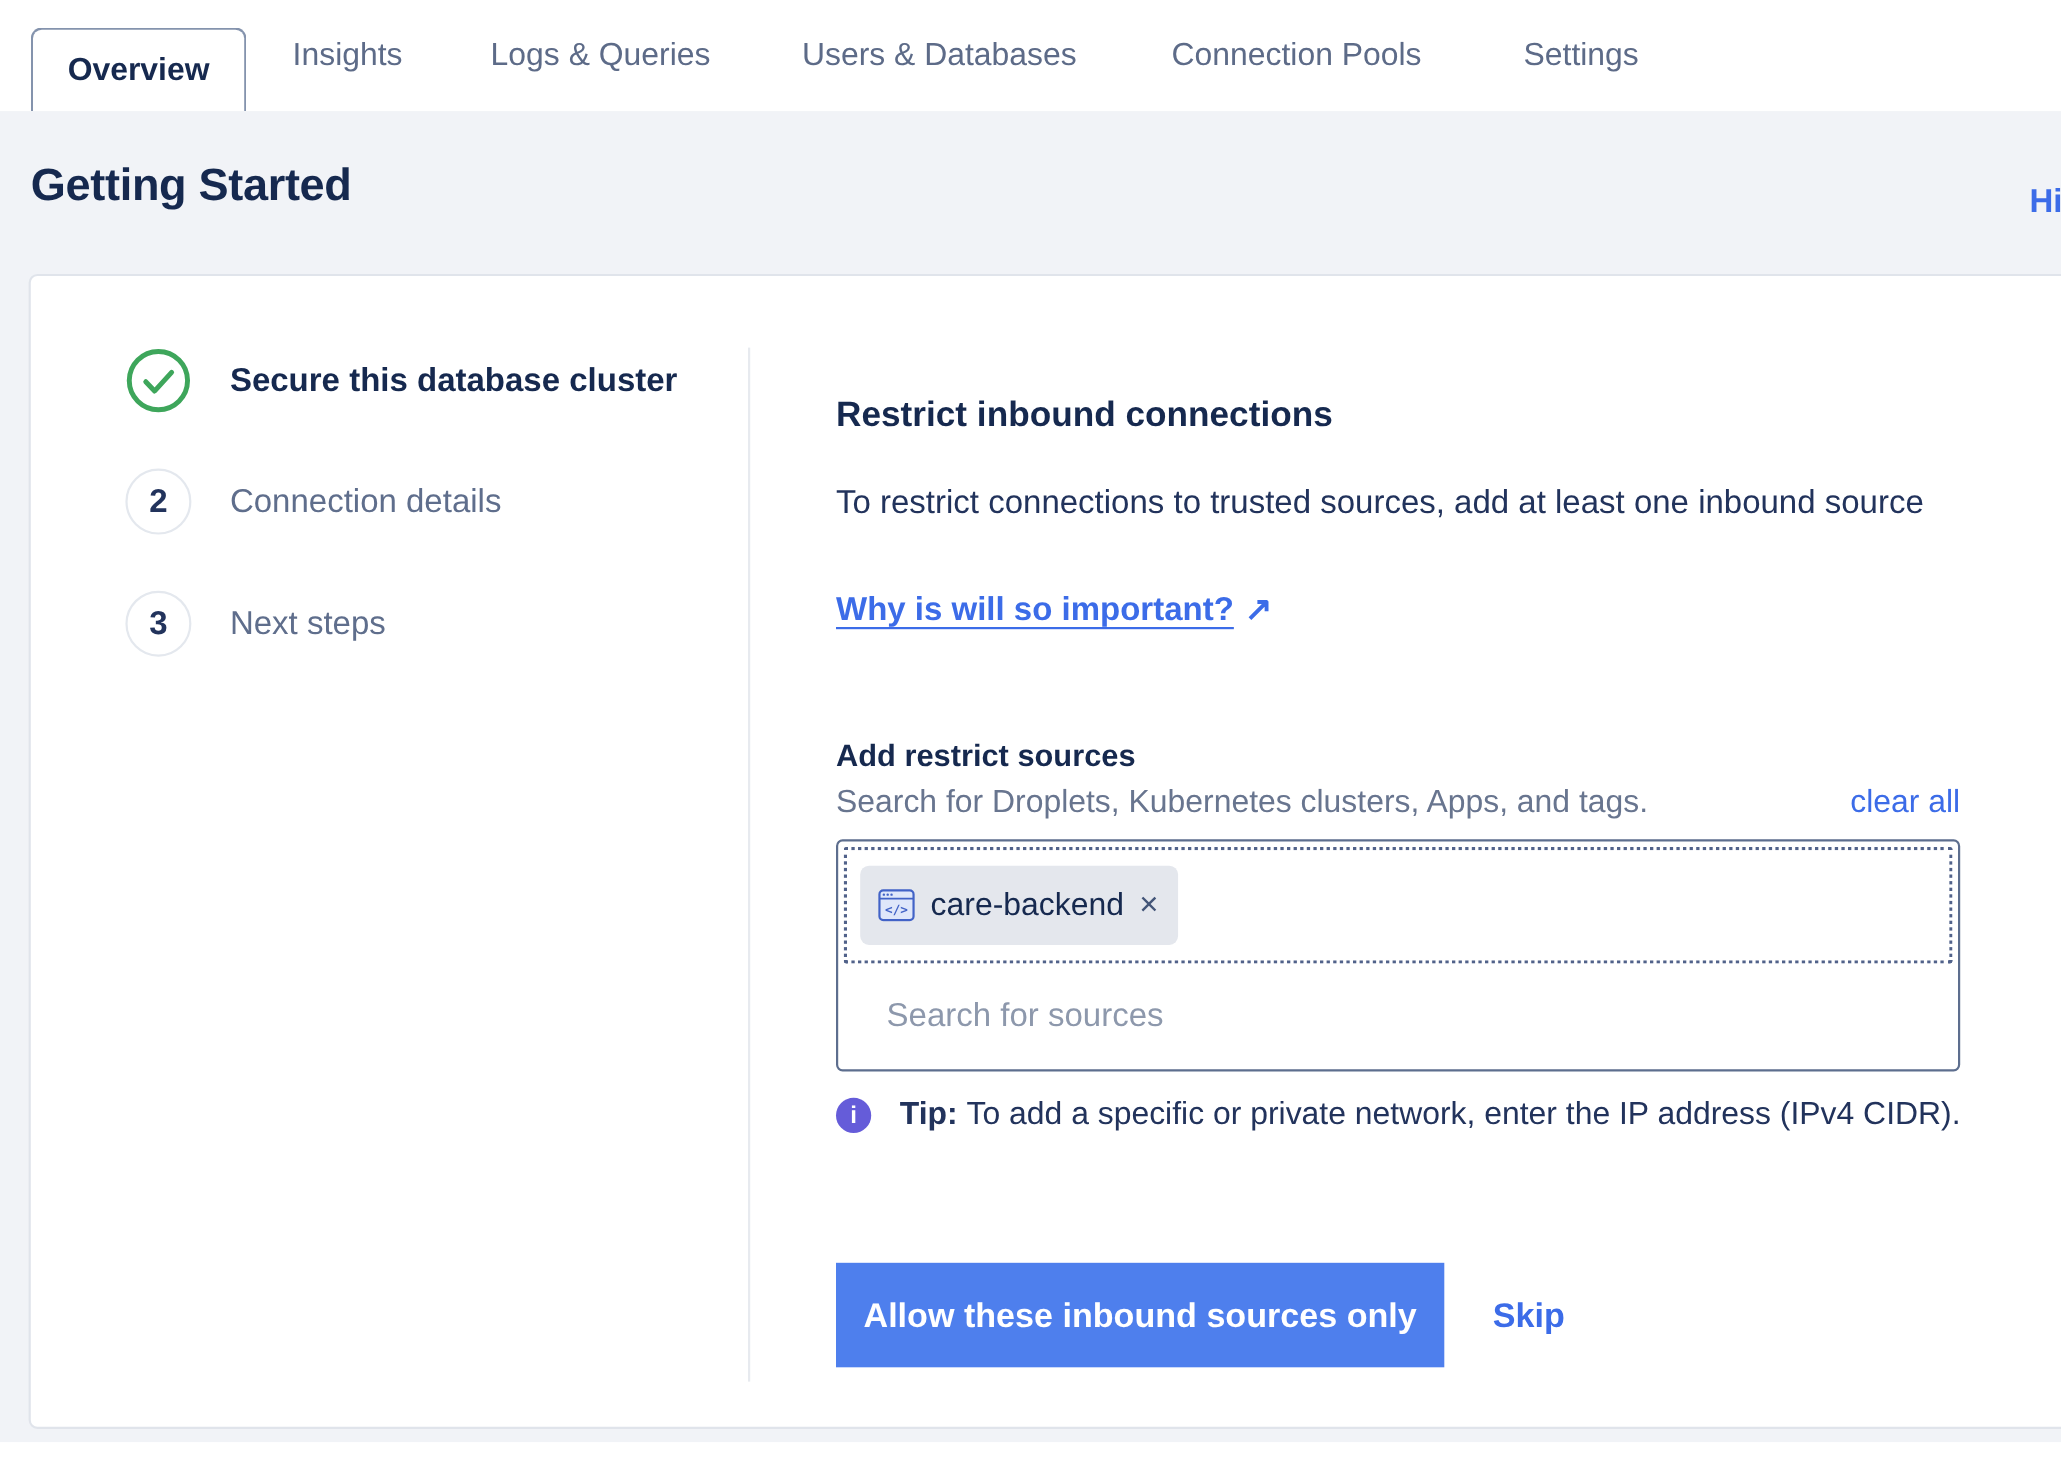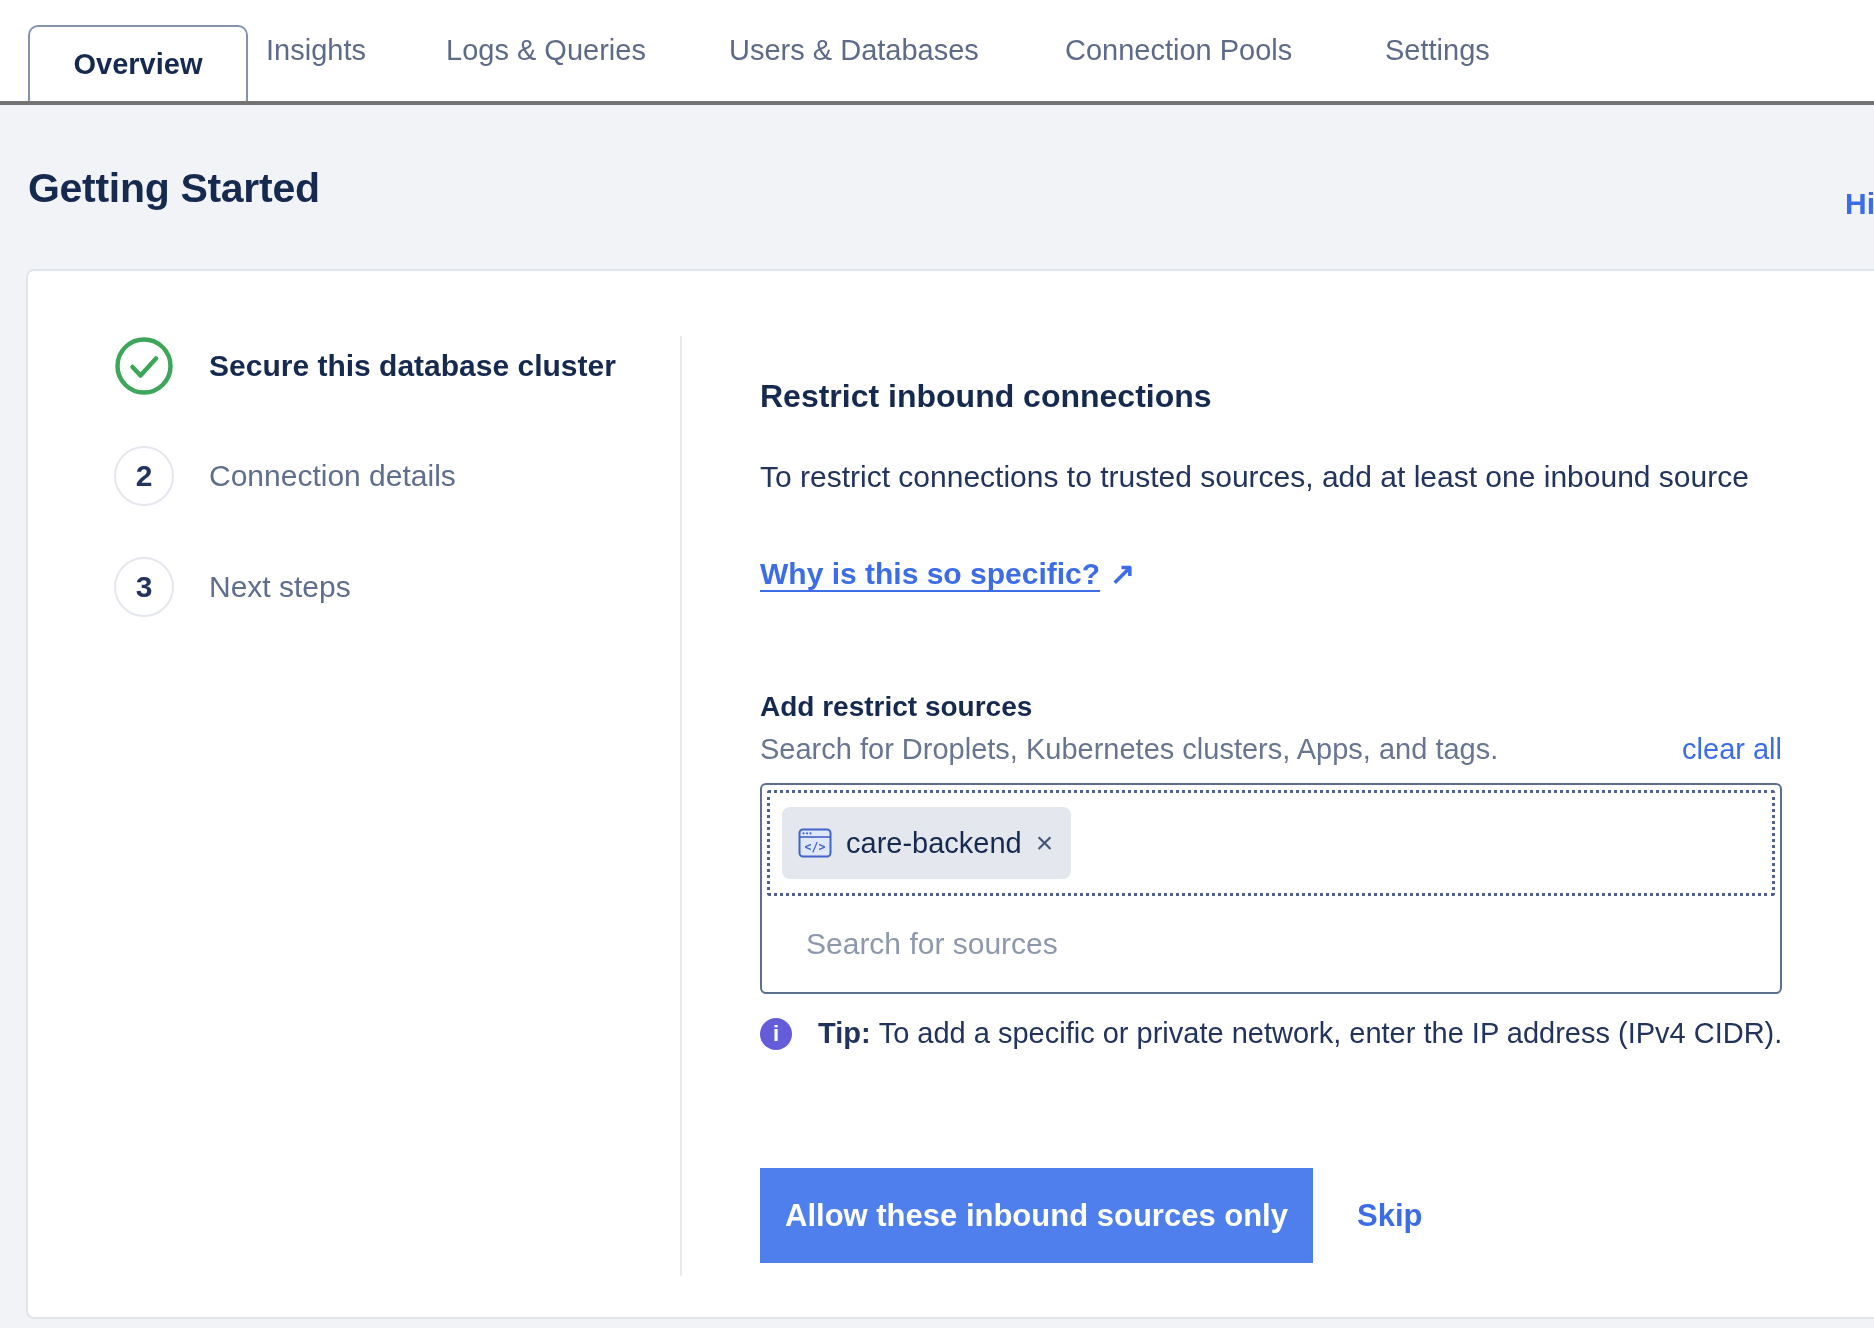--- a/index.html
+++ b/index.html
@@ -5,29 +5,29 @@
   * { margin:0; padding:0; box-sizing:border-box; }
   html,body { width:1874px; height:1328px; }
   body { font-family:"Liberation Sans", sans-serif; background:#fff; overflow:hidden; }
 
   .screen { position:relative; width:1874px; height:1328px; background:#fff; overflow:hidden; }
 
   
   .tabbar { position:absolute; left:0; top:0; width:100%; height:101px; background:#fff; z-index:2; }
   .tab { position:absolute; top:0; height:101px; display:flex; align-items:center;
          font-size:29px; font-weight:500; color:var(--tab_inactive,#5d6b88); cursor:pointer; white-space:nowrap; }
-  .tab.active { left:28px; top:25px; height:76px; width:220px; justify-content:center;
+  .tab.active { left:28px; top:25px; height:76px; width:196px; justify-content:center;
                 background:#fff; border:2px solid var(--tab_border,#8493ad); border-bottom:none;
                 border-radius:10px 10px 0 0; font-weight:700; color:var(--navy,#16294f); z-index:3; }
   .tab-insights { left:266px; } .tab-logs { left:446px; } .tab-users { left:729px; }
   .tab-pools { left:1065px; } .tab-settings { left:1385px; }
 
   
-  .content { position:absolute; left:0; top:101px; width:100%; height:1227px;
-             background:var(--bg,#f1f3f7); border-top:4px solid #737373; }
+  .content { position:absolute; left:0; top:84px; width:100%; height:1227px;
+             background:var(--bg,#f1f3f7); border-top:1px solid #737373; }
   .page-title { position:absolute; left:28px; top:60px; font-size:41px; font-weight:700;
                 color:var(--navy,#16294f); letter-spacing:-0.3px; white-space:nowrap; }
   .hide-link { position:absolute; left:1845px; top:82px; font-size:30px; font-weight:700;
                color:var(--link,#3c6ce8); white-space:nowrap; cursor:pointer; }
 
   
   .card { position:absolute; left:26px; top:164px; right:-28px; height:1050px;
           background:#fff; border:2px solid var(--card_border,#e0e4eb); border-radius:8px; }
 
   
@@ -136,21 +136,21 @@
       <div class="v-divider"></div>
 
       <div class="panel">
         <h2>Restrict inbound connections</h2>
 
         <div class="para">
           <div>To restrict connections to trusted sources, add at least one inbound source</div>
         </div>
 
         <a class="why-link">
-          <span class="lbl">Why is this so specific?</span><span class="arrow">↗</span>
+          <span class="lbl">Why is will so important?</span><span class="arrow">↗</span>
         </a>
 
         <div class="add-label">Add restrict sources</div>
 
         <div class="helper-row">
           <span class="helper-text">Search for Droplets, Kubernetes clusters, Apps, and tags.</span>
           <a class="clear-all">clear all</a>
         </div>
 
         <div class="source-box">

